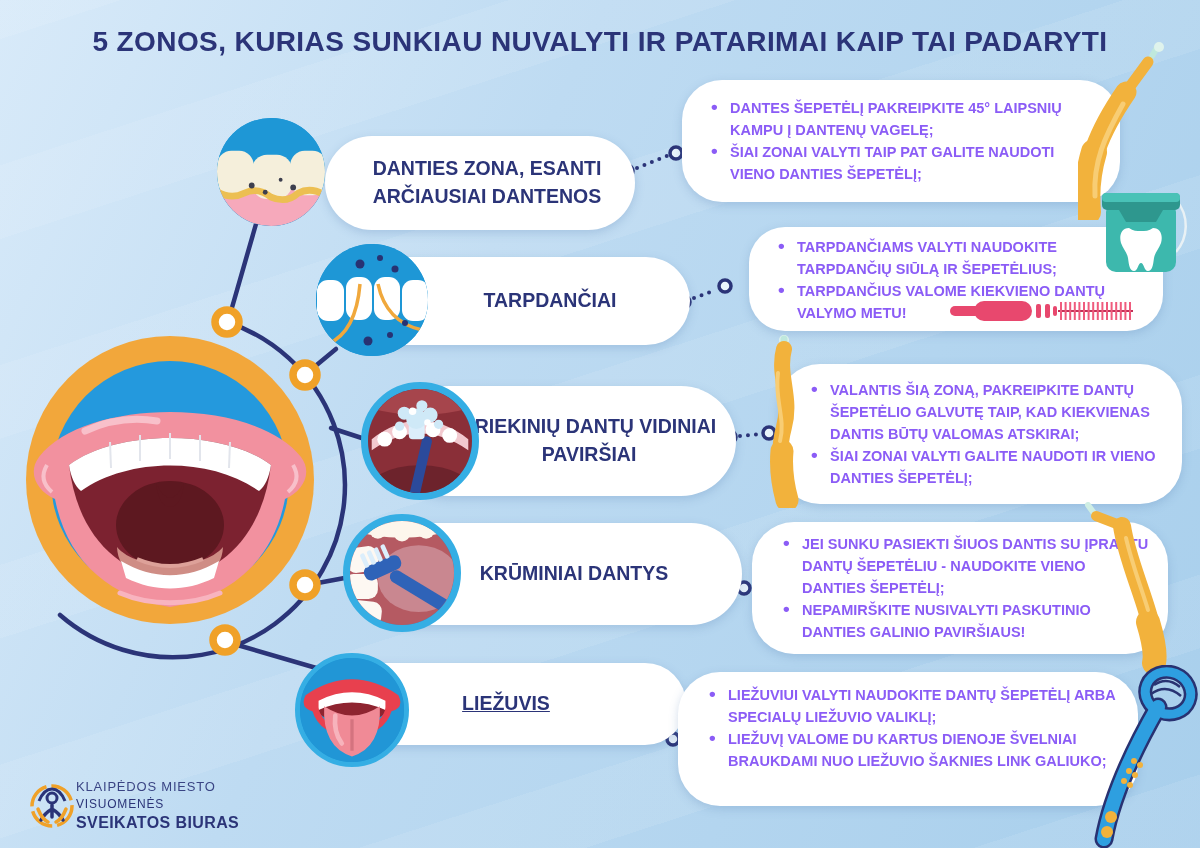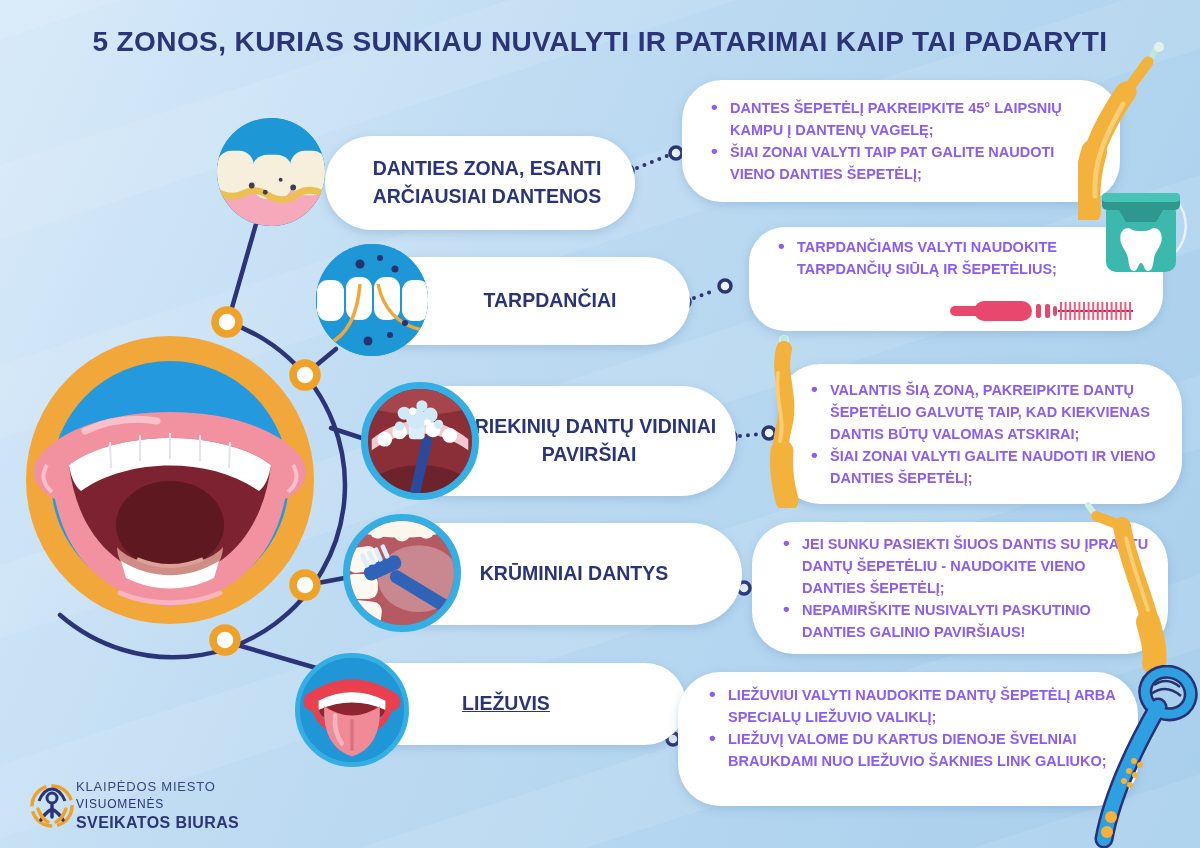--- a/index.html
+++ b/index.html
@@ -148,20 +148,21 @@
           <circle cx="79" cy="25" r="3.5"></circle>
         <circle cx="52" cy="97" r="4.5"></circle>
           <circle cx="74" cy="91" r="3"></circle>
           <circle cx="89" cy="79" r="3"></circle>
       </g>
     </svg>
   </div>
   <div class="pill tip-pill" style="left:722px;top:227px;width:414px;height:104px;border-radius:36px;padding:9px 18px 0 26px;margin-left:27px;">
     <ul>
       <li>TARPDANČIAMS VALYTI NAUDOKITE TARPDANČIŲ SIŪLĄ IR ŠEPETĖLIUS;</li>
+      <li>TARPDANČIUS VALOME KIEKVIENO DANTŲ VALYMO METU!</li>
     </ul>
   </div>
 
   <svg class="tool" style="left:950px;top:296px;" width="185" height="30" viewBox="0 0 185 30">
     <rect x="0" y="10" width="30" height="10" rx="5" fill="#e8486e"></rect>
     <rect x="24" y="5" width="58" height="20" rx="10" fill="#e8486e"></rect>
     <rect x="86" y="8" width="5" height="14" rx="2" fill="#e8486e"></rect>
     <rect x="95" y="8" width="5" height="14" rx="2" fill="#e8486e"></rect>
     <rect x="103" y="10" width="4" height="10" rx="2" fill="#e8486e"></rect>
     <line x1="108" y1="15" x2="183" y2="15" stroke="#c23157" stroke-width="2"></line>

